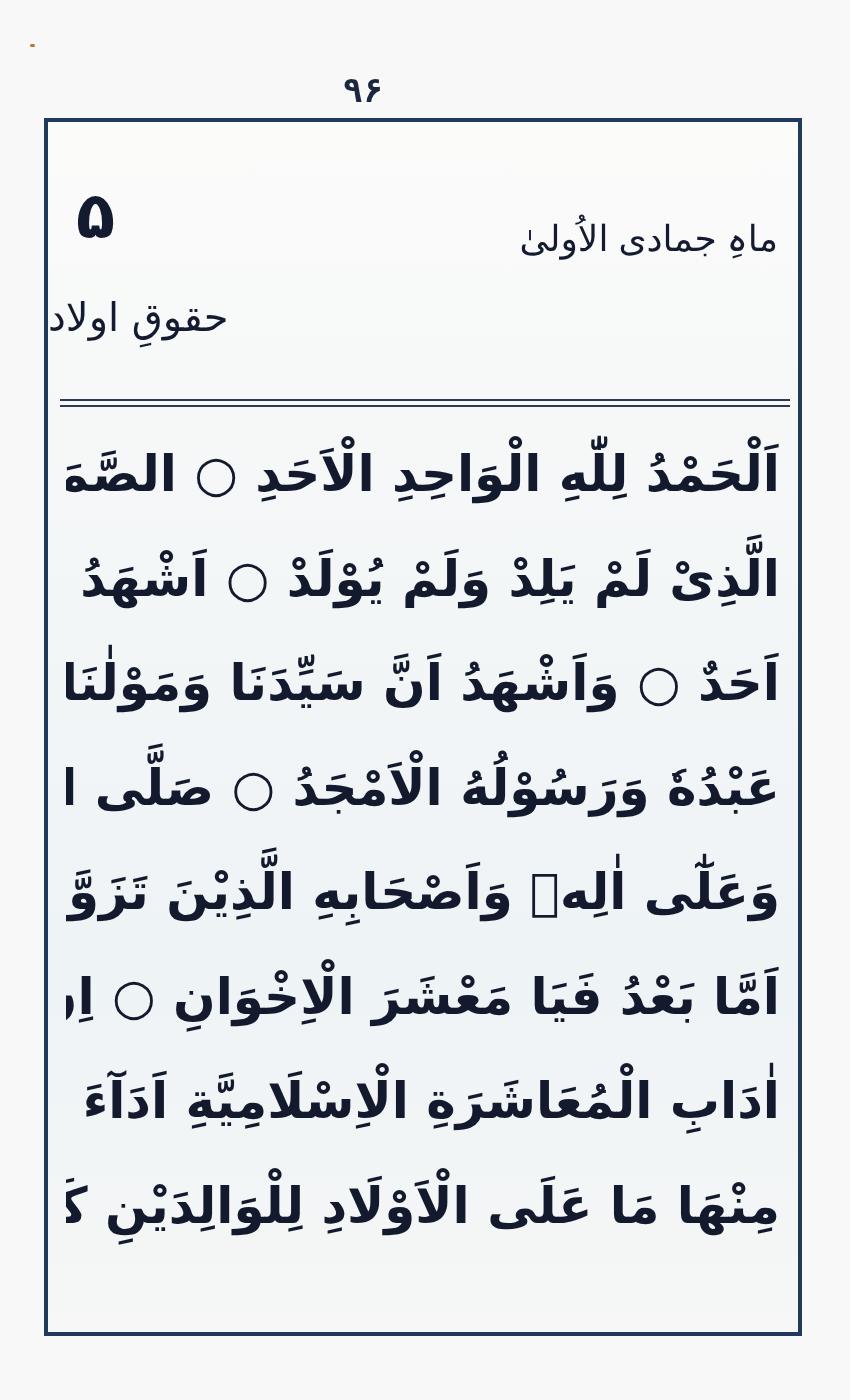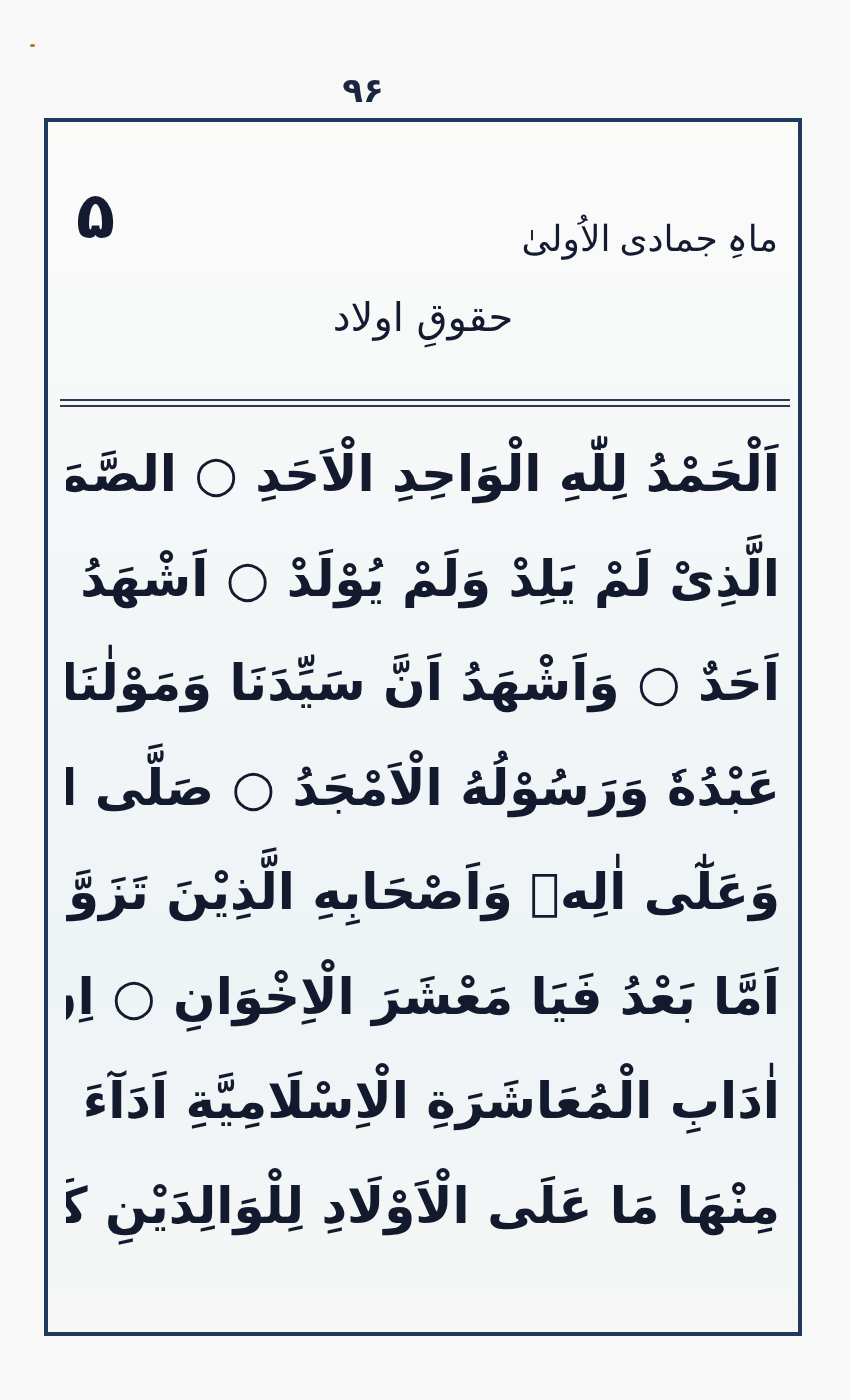--- a/index.html
+++ b/index.html
@@ -27,20 +27,21 @@
     .page-number {
       position: absolute;
       top: 70px;
       left: 0;
       width: 726px;
       text-align: center;
       font-size: 34px;
       font-weight: bold;
       color: #1b2740;
       direction: rtl;
+      font-family: Liberation Mono, monospace;
     }
     .frame {
       position: absolute;
       left: 44px;
       top: 118px;
       width: 758px;
       height: 1218px;
       border: 4px solid #1f3a5c;
       border-top-width: 4px;
       background: linear-gradient(180deg, #fbfbfa 0%, #f3f6f7 40%, #eef3f6 70%, #f6f7f6 100%);
@@ -68,42 +69,42 @@
     }
     .title-main {
       font-family: "DejaVu Sans", sans-serif;
       font-size: 72px;
       font-weight: bold;
       color: #141b30;
       letter-spacing: 0;
       line-height: 1;
     }
     .title-month {
-      font-family: Liberation Serif, serif;
+      font-family: Liberation Sans, sans-serif;
       font-size: 36px;
       font-weight: normal;
       color: #141b30;
       line-height: 1;
       margin-top: 24px;
     }
     .khutbah-number {
       position: absolute;
       left: 28px;
       top: 62px;
       font-size: 64px;
       font-weight: bold;
       color: #141b30;
       line-height: 1;
     }
     .subtitle {
       position: absolute;
       top: 175px;
       left: 0;
       width: 100%;
-      text-align: center;
+      text-align: left;
       font-size: 40px;
       color: #141b30;
       direction: rtl;
       line-height: 1;
     }
     .double-rule {
       position: absolute;
       left: 12px;
       right: 8px;
       top: 277px;

